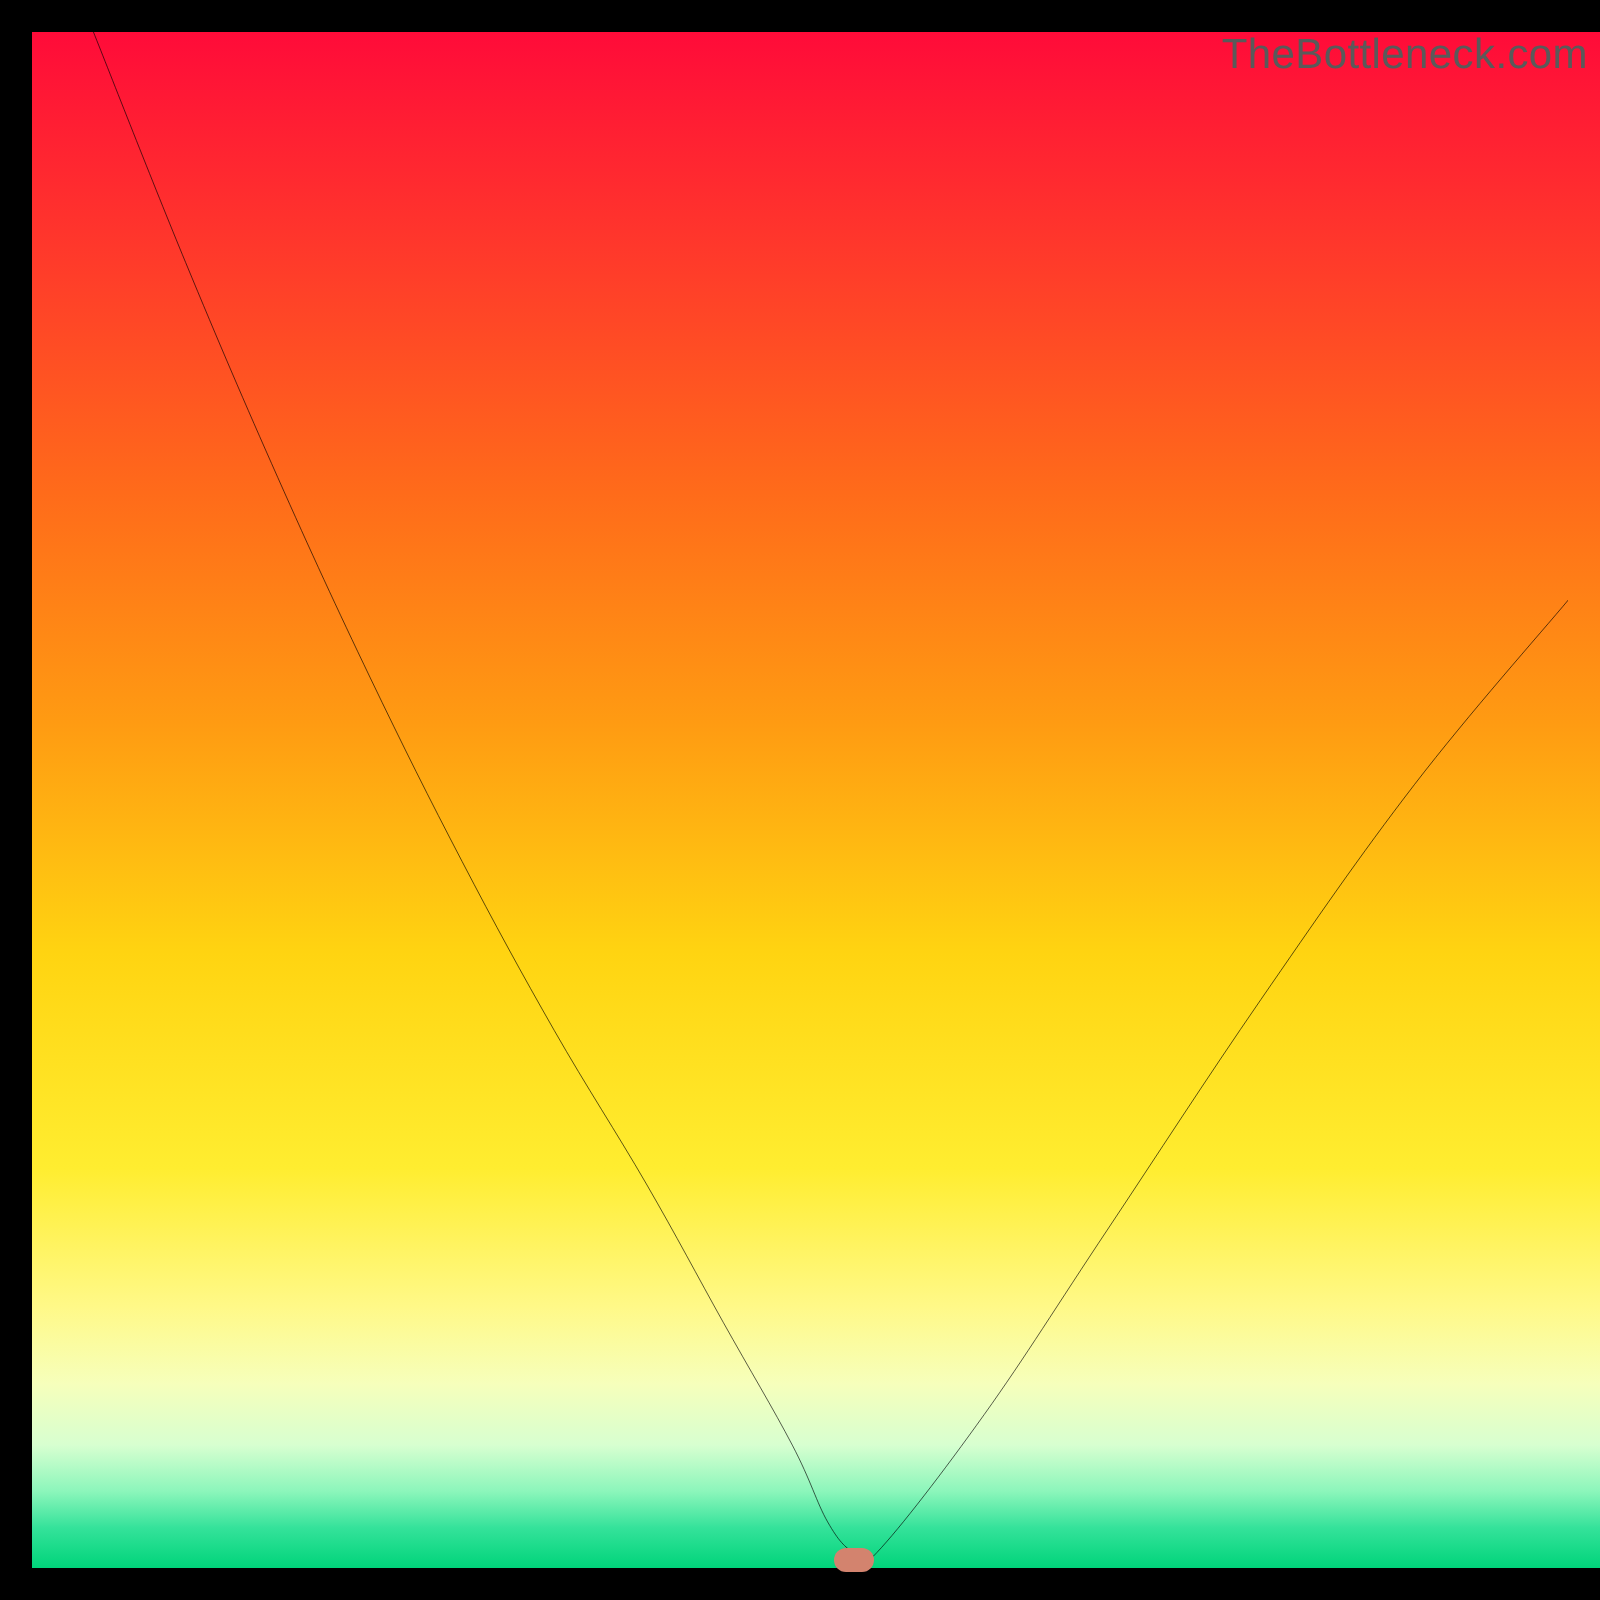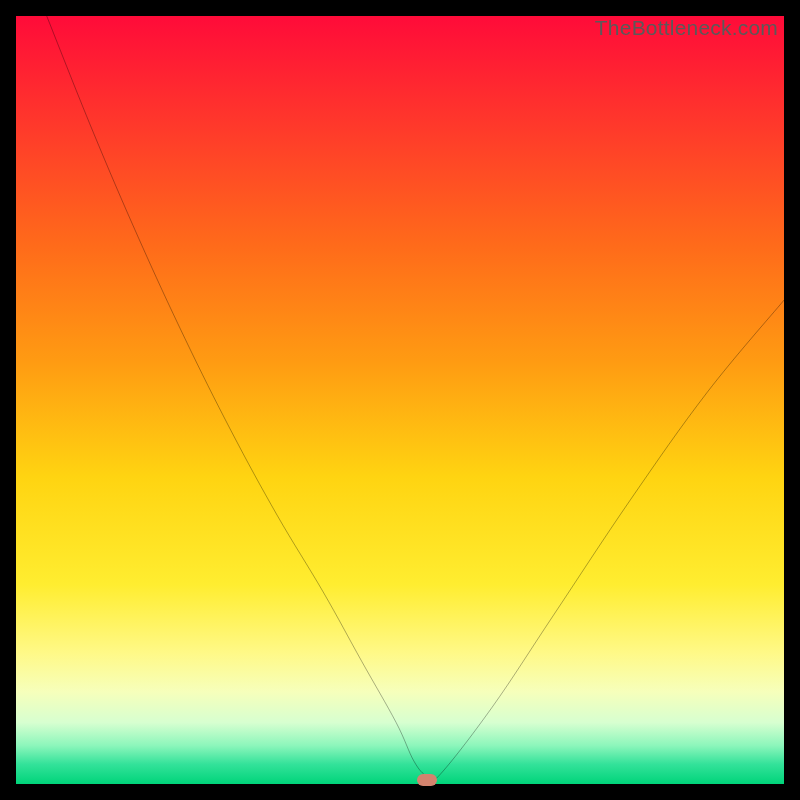--- a/index.html
+++ b/index.html
@@ -29,20 +29,21 @@
       #ff9b12 45%,
       #ffd411 60%,
       #ffed30 74%,
       #fff988 83%,
       #f6ffbb 88%,
       #d7ffd0 92%,
       #8cf6bb 95%,
       #34e29a 97.4%,
       #00d47a 100%
     );
+    padding-left: 16px;
   }
   .watermark {
     position: absolute;
     top: 0px;
     right: 6px;
     font-size: 21px;
     font-weight: 500;
     color: #5a5a5a;
     letter-spacing: 0.2px;
     pointer-events: none;

